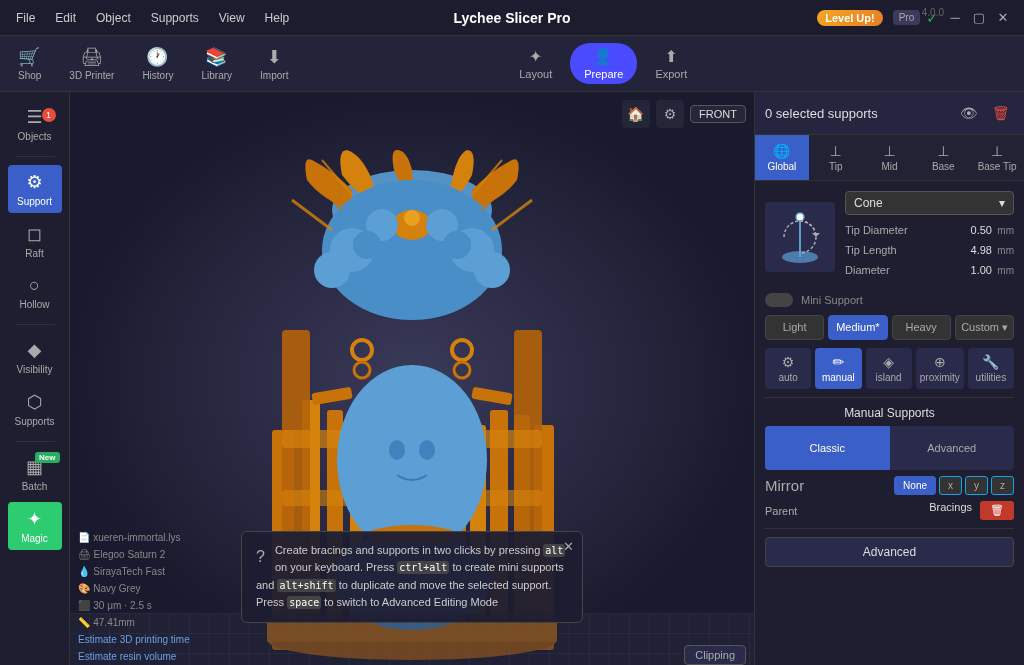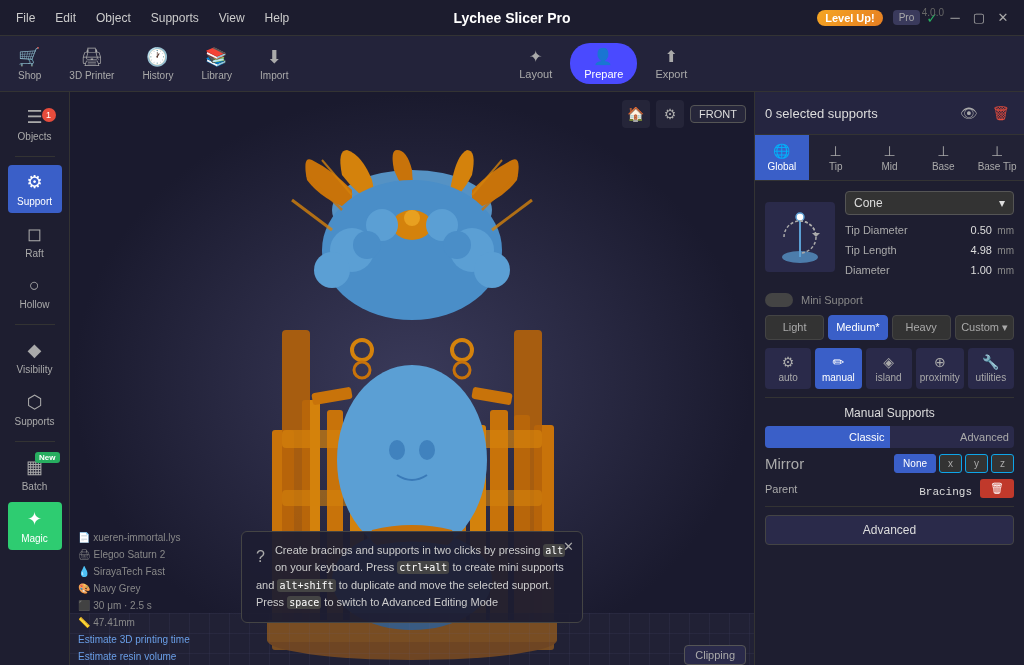--- a/index.html
+++ b/index.html
@@ -169,21 +169,21 @@
     .mode-btn {
       flex: 1; padding: 6px 4px; text-align: center; border-radius: 4px;
       cursor: pointer; font-size: 10px; background: #2a2a4a; color: #aaa;
       display: flex; flex-direction: column; align-items: center; gap: 2px;
     }
     .mode-btn.active { background: #3a5fc8; color: #fff; }
     .mode-btn .mode-icon { font-size: 14px; }
 
     
     .sub-tab-row { display: flex; margin: 6px 0; background: #2a2a4a; border-radius: 4px; overflow: hidden; }
-    .sub-tab { flex: 1; padding: 5px; text-align: right; cursor: pointer; font-size: 11px; color: #aaa; }
+    .sub-tab { flex: 1; padding: 16px; text-align: center; cursor: pointer; font-size: 11px; color: #aaa; }
     .sub-tab.active { background: #3a5fc8; color: #fff; }
 
     
     .mirror-row { display: flex; align-items: center; justify-content: space-between; margin: 6px 0; }
     .mirror-label { color: #aaa; font-size: 15px; }
     .mirror-btns { display: flex; gap: 3px; }
     .mirror-btn { padding: 3px 8px; border-radius: 3px; cursor: pointer; font-size: 10px; background: #333; color: #aaa; border: 1px solid #0ea5e9; }
     .mirror-btn.active { background: #3a5fc8; color: #fff; border-color: #3a5fc8; }
 
     
@@ -569,21 +569,21 @@
         <div class="mirror-btns">
           <div class="mirror-btn active">None</div>
           <div class="mirror-btn">x</div>
           <div class="mirror-btn">y</div>
           <div class="mirror-btn">z</div>
         </div>
       </div>
 
       <div class="parent-row">
         <span class="parent-label">Parent</span>
-        <div style="display:flex; align-items:flex-end; gap:8px;font-family:Liberation Mono, monospace;">
+        <div style="display:flex; align-items:flex-start; gap:8px;">
           <span class="parent-value">Bracings</span>
           <div class="bracings-btn">🗑</div>
         </div>
       </div>
 
       <div class="advanced-section">
         <button class="advanced-btn">Advanced</button>
       </div>
 
     </div>

